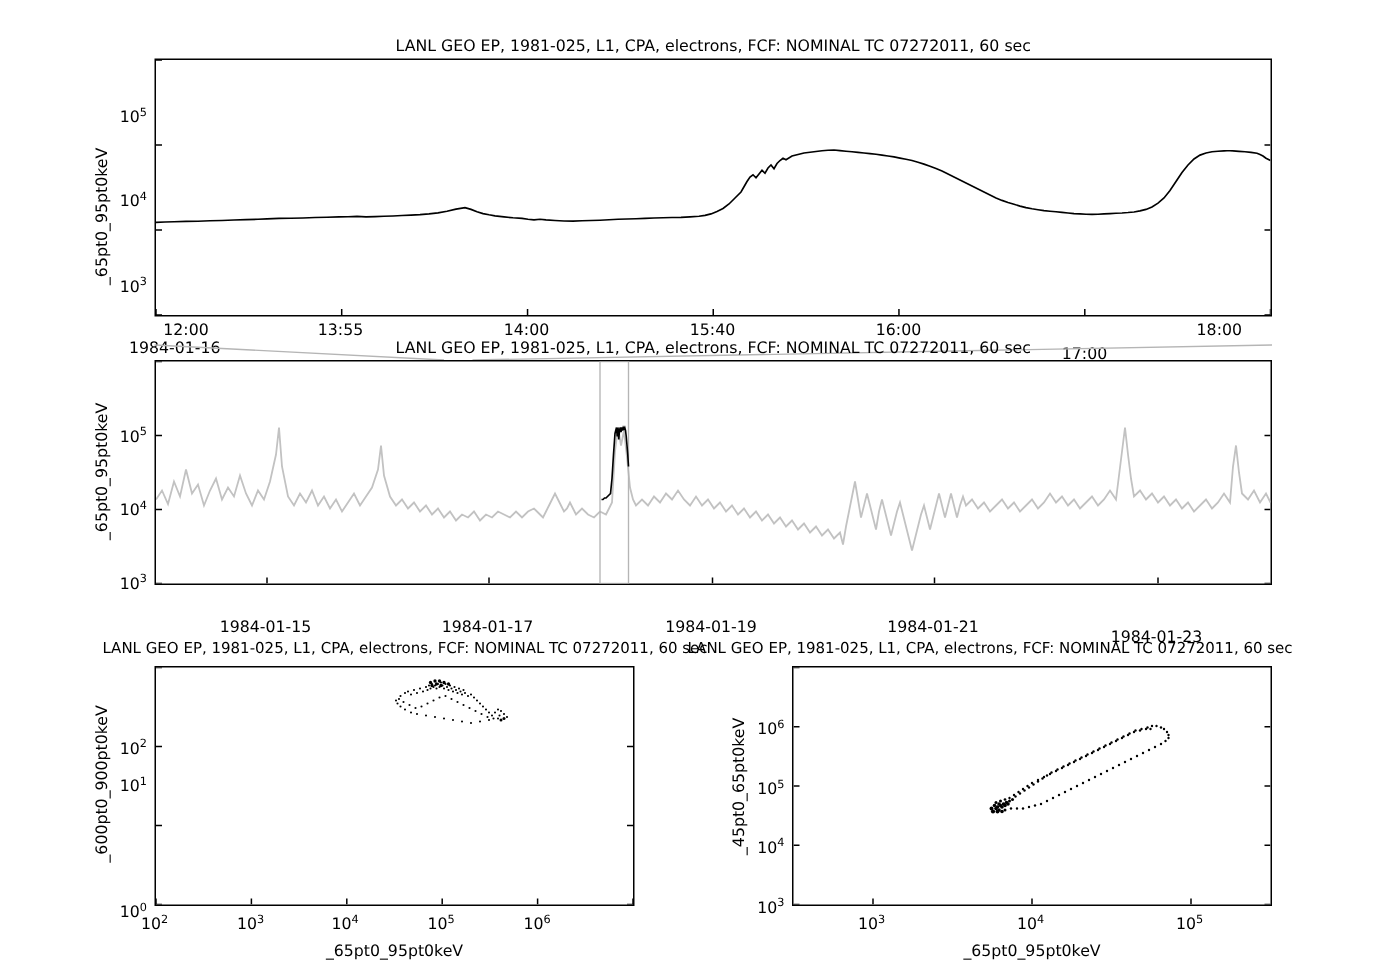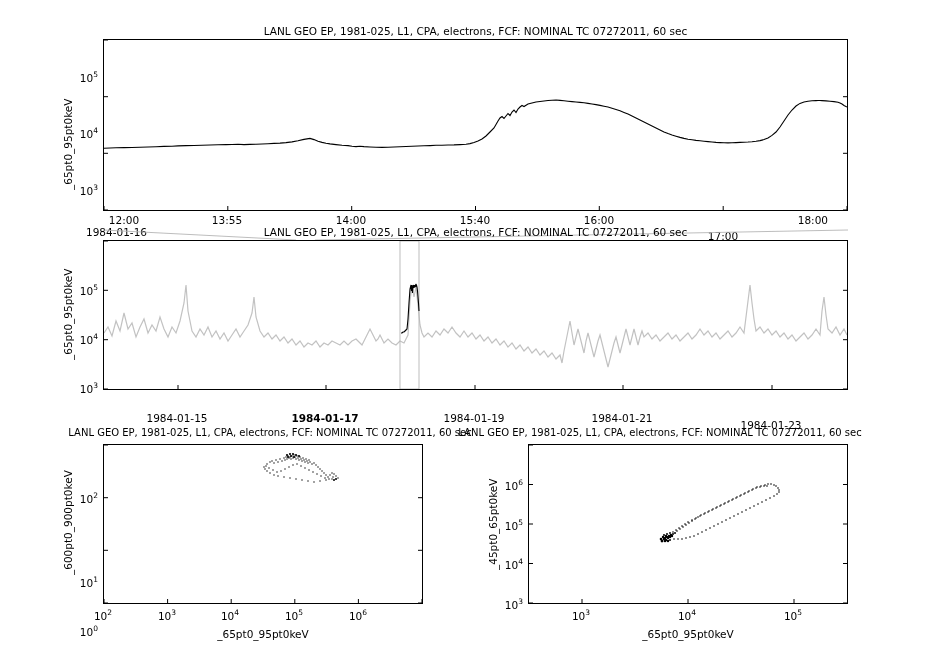--- a/index.html
+++ b/index.html
@@ -157,21 +157,21 @@
       </svg>
     </div>
 
     <div class="ylabel" style="left:62px; top:360px;">_65pt0_95pt0keV</div>
 
     <div class="tick-y" style="left:70px; top:381px; width:28px;">10<sup>3</sup></div>
     <div class="tick-y" style="left:70px; top:332px; width:28px;">10<sup>4</sup></div>
     <div class="tick-y" style="left:70px; top:283px; width:28px;">10<sup>5</sup></div>
 
     <div class="tick-x" style="left:137px; top:412px; width:80px;">1984-01-15</div>
-    <div class="tick-x" style="left:285px; top:412px; width:80px;font-weight:bold;">1984-01-17</div>
+    <div class="tick-x" style="left:285px; top:412px; width:80px;">1984-01-17</div>
     <div class="tick-x" style="left:434px; top:412px; width:80px;">1984-01-19</div>
     <div class="tick-x" style="left:582px; top:412px; width:80px;">1984-01-21</div>
     <div class="tick-x" style="left:731px; top:419px; width:80px;">1984-01-23</div>
   </div>
 
   <div class="panel">
     <div class="panel-title" style="left:-60px; top:427px; width:660px; font-size:10px;">LANL GEO EP, 1981-025, L1, CPA, electrons, FCF: NOMINAL TC 07272011, 60 sec</div>
 
     <div class="axis-frame" style="left:103px; top:444px; width:320px; height:160px;">
       <svg width="318" height="158" viewBox="0 0 318 158">
@@ -283,22 +283,22 @@
           <circle cx="184" cy="12" r="1.1"></circle>
             <circle cx="190" cy="12" r="1.1"></circle>
           <circle cx="230" cy="35" r="1.0"></circle>
             <circle cx="232" cy="34" r="1.0"></circle>
         </g>
       </svg>
     </div>
 
     <div class="ylabel" style="left:62px; top:575px;">_600pt0_900pt0keV</div>
 
-    <div class="tick-y" style="left:70px; top:624px; width:28px;">10<sup>0</sup></div>
-    <div class="tick-y" style="left:70px; top:575px; width:28px;">10<sup>1</sup></div>
+    <div class="tick-y" style="left:70px; top:600px; width:28px;">10<sup>0</sup></div>
+    <div class="tick-y" style="left:70px; top:516px; width:28px;">10<sup>1</sup></div>
     <div class="tick-y" style="left:70px; top:491px; width:28px;">10<sup>2</sup></div>
 
     <div class="tick-x" style="left:85px; top:608px; width:36px;">10<sup>2</sup></div>
     <div class="tick-x" style="left:149px; top:608px; width:36px;">10<sup>3</sup></div>
     <div class="tick-x" style="left:212px; top:608px; width:36px;">10<sup>4</sup></div>
     <div class="tick-x" style="left:276px; top:608px; width:36px;">10<sup>5</sup></div>
     <div class="tick-x" style="left:340px; top:608px; width:36px;">10<sup>6</sup></div>
 
     <div class="xlabel" style="left:183px; top:628px; width:160px;">_65pt0_95pt0keV</div>
   </div>

